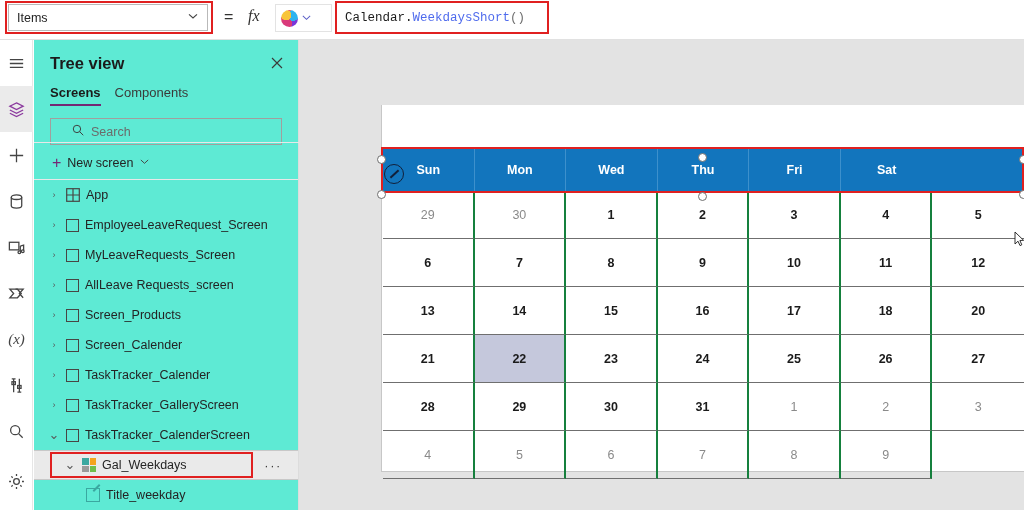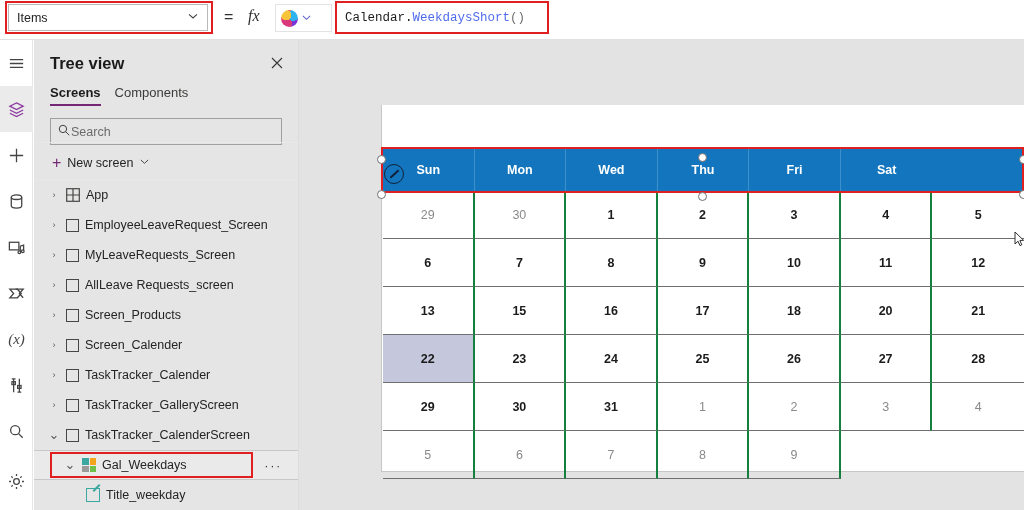--- a/index.html
+++ b/index.html
@@ -53,29 +53,29 @@
   .rail-item {
     width:33px; height:46px; display:flex; align-items:center; justify-content:center;
     color:#3b3a39;
   }
   .rail-item.active { background:#ebebeb; color:#7a2f8f; }
   .rail-item.active svg { stroke:#8b3a9e; }
   .rail-item svg { width:19px; height:19px; fill:none; stroke:#444; stroke-width:1.35; }
   .rail-item .vx { font-family:"Liberation Serif", serif; font-style:italic; font-size:15px; color:#444; }
 
   
-  .tree { position:absolute; left:34px; top:40px; width:265px; height:470px; background:#e5e5e5; border-right:1px solid #dcdcdc; }
+  .tree { position:absolute; left:34px; top:40px; width:265px; height:470px; background:#5eead4; border-right:1px solid #dcdcdc; }
   .tree-head { display:flex; align-items:center; padding:14px 14px 0 16px; }
   .tree-title { font-size:16.5px; color:#1b1b1b; font-weight:600; }
   .tree-close { margin-left:auto; font-size:15px; color:#3b3a39; line-height:1; }
   .tabs { display:flex; gap:14px; padding:12px 16px 0 16px; }
   .tab { font-size:13px; color:#3b3a39; padding-bottom:4px; }
   .tab.active { color:#1b1b1b; font-weight:600; border-bottom:2px solid #742774; }
   .tabs-sep { position:absolute; left:0; top:102px; width:265px; height:1px; background:#e8e8e8; }
-  .search-wrap { margin:12px 16px 0 16px; height:27px; border:1px solid #a19f9d; display:flex; align-items:center; padding-left:6px; gap:0;text-align:right; }
+  .search-wrap { margin:12px 16px 0 16px; height:27px; border:1px solid #a19f9d; display:flex; align-items:center; padding-left:20px; gap:6px;text-align:right; }
   .search-wrap .ph { font-size:12.5px; color:#6b6b6b; }
   .newscreen { display:flex; align-items:center; gap:6px; margin:10px 0 0 18px; font-size:12.5px; color:#242424; }
   .newscreen .plus { color:#742774; font-size:16px; line-height:1; }
   .newscreen .chev { color:#444; }
   .list-sep { margin-top:8px; height:1px; background:#e8e8e8; }
 
   .node { display:flex; align-items:center; height:30px; padding-left:14px; gap:6px; font-size:12.5px; color:#242424; position:relative; }
   .node .caret { width:12px; color:#595959; font-size:9px; display:inline-block; text-align:center; }
   .node .sq { width:13px; height:13px; border:1.4px solid #484644; }
   .node.selected { background:#eaeaea; border-top:1px solid #c8c8c8; border-bottom:1px solid #c8c8c8; }
@@ -346,20 +346,21 @@
         <div class="cell">4</div>
         <div class="cell">5</div>
         <div class="cell">6</div>
         <div class="cell">7</div>
         <div class="cell">8</div>
         <div class="cell">9</div>
         <div class="cell">10</div>
         <div class="cell">11</div>
         <div class="cell">12</div>
         <div class="cell">13</div>
+        <div class="cell">14</div>
         <div class="cell">15</div>
         <div class="cell">16</div>
         <div class="cell">17</div>
         <div class="cell">18</div>
         <div class="cell">20</div>
         <div class="cell">21</div>
         <div class="cell sel" style="background: rgb(197, 200, 220);">22</div>
         <div class="cell">23</div>
         <div class="cell">24</div>
         <div class="cell">25</div>

